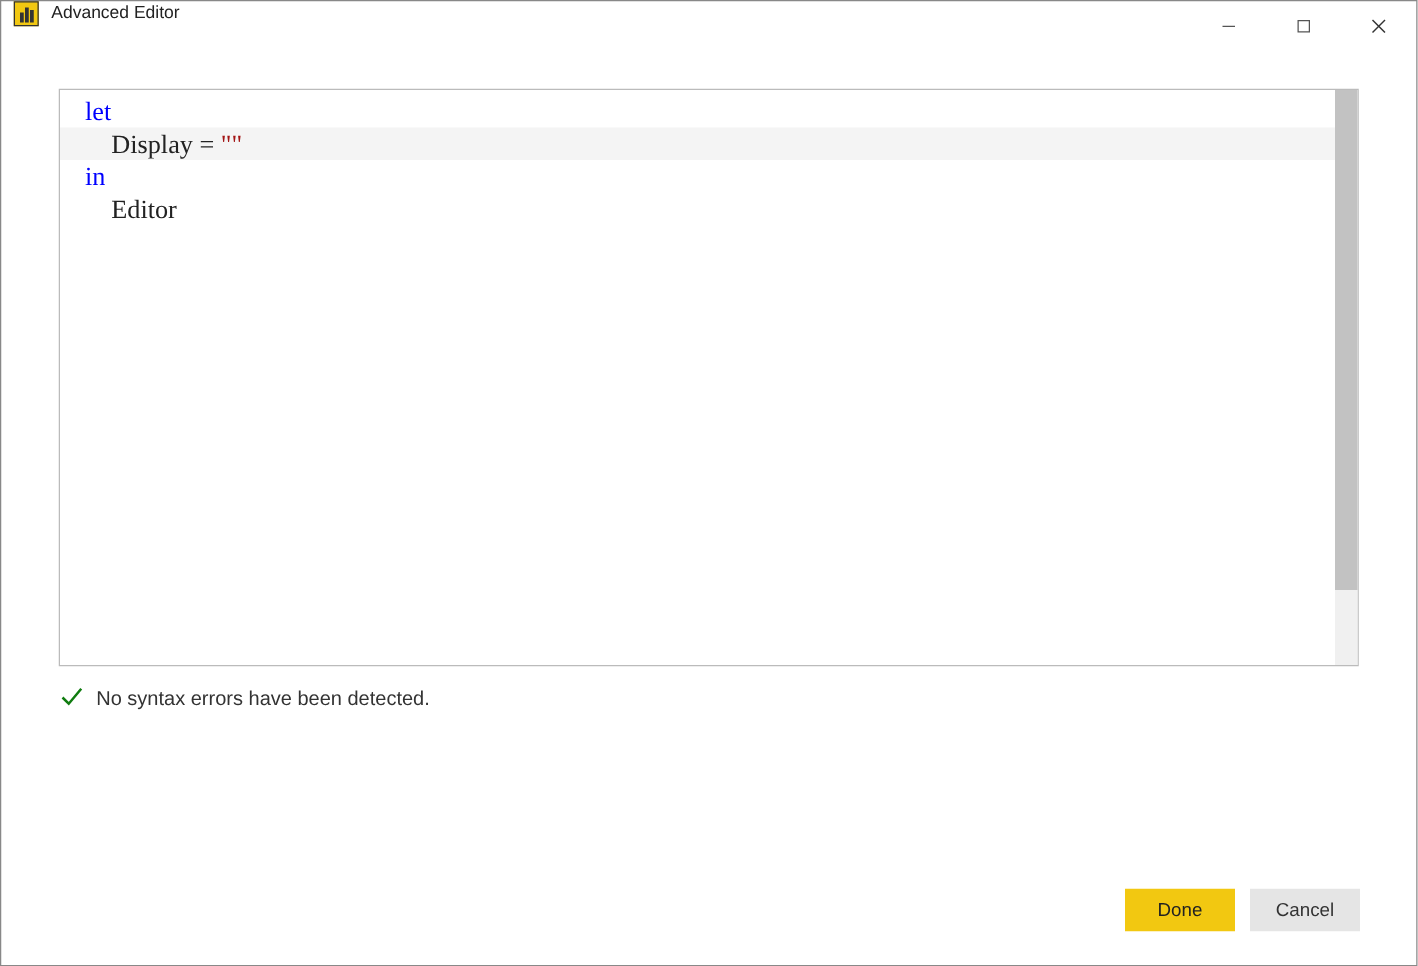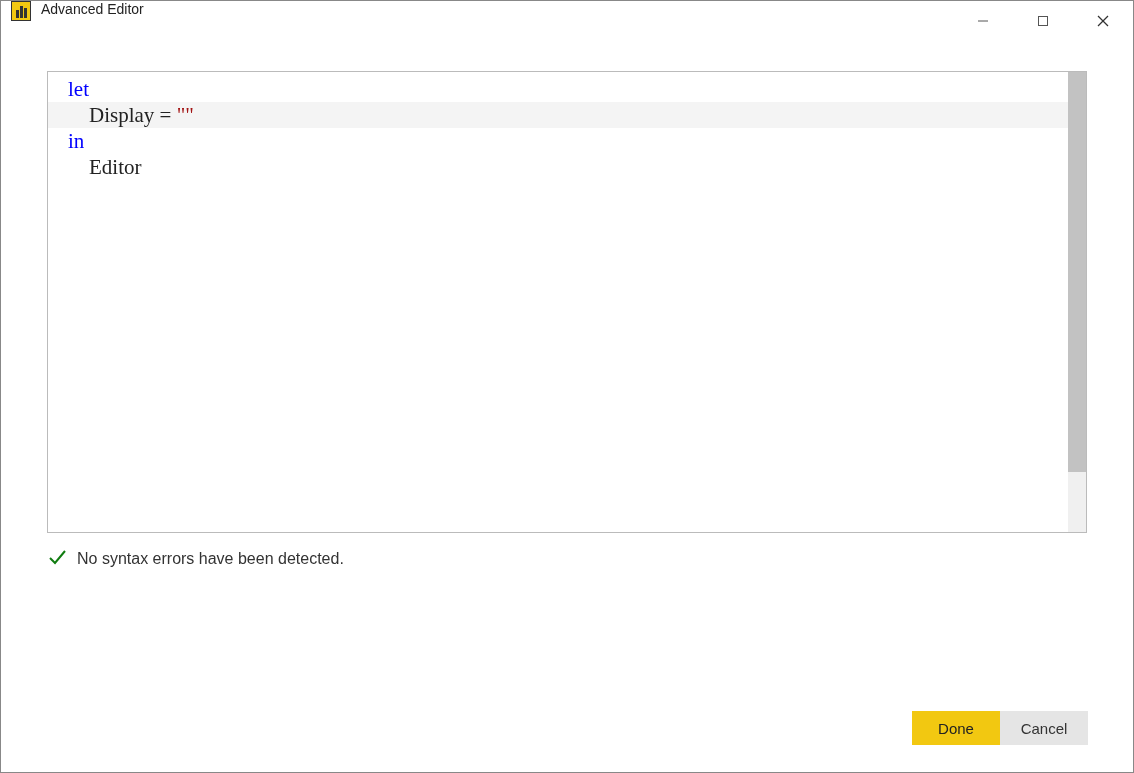--- a/index.html
+++ b/index.html
@@ -153,20 +153,21 @@
     color: #333;
   }
   .check-icon {
     color: #107C10;
   }
   .button-row {
     position: absolute;
     bottom: 28px;
     right: 46px;
     display: flex;
+    gap: 12px;
   }
   .btn {
     min-width: 88px;
     height: 34px;
     font-size: 15px;
     border: none;
     display: flex;
     align-items: center;
     justify-content: center;
     font-family: inherit;

